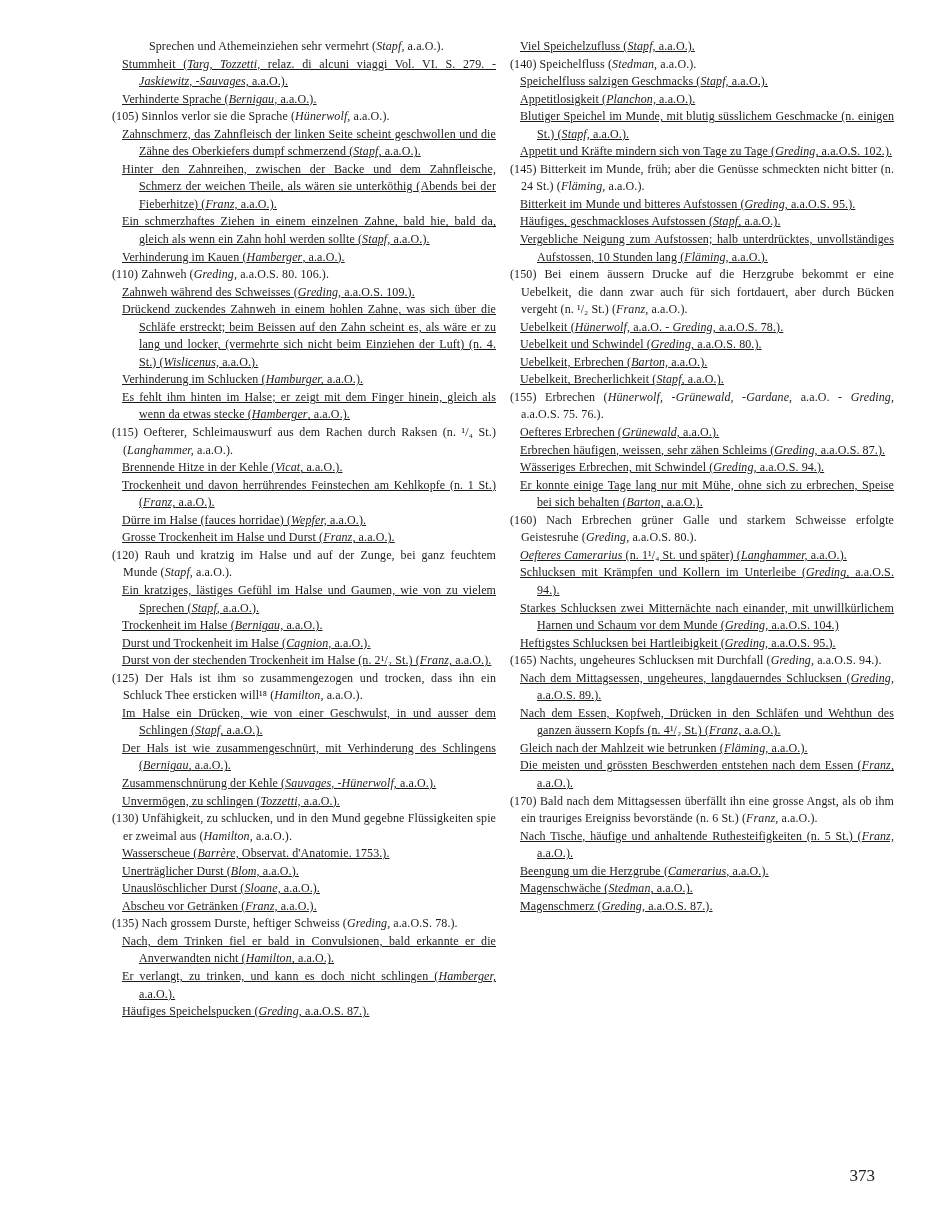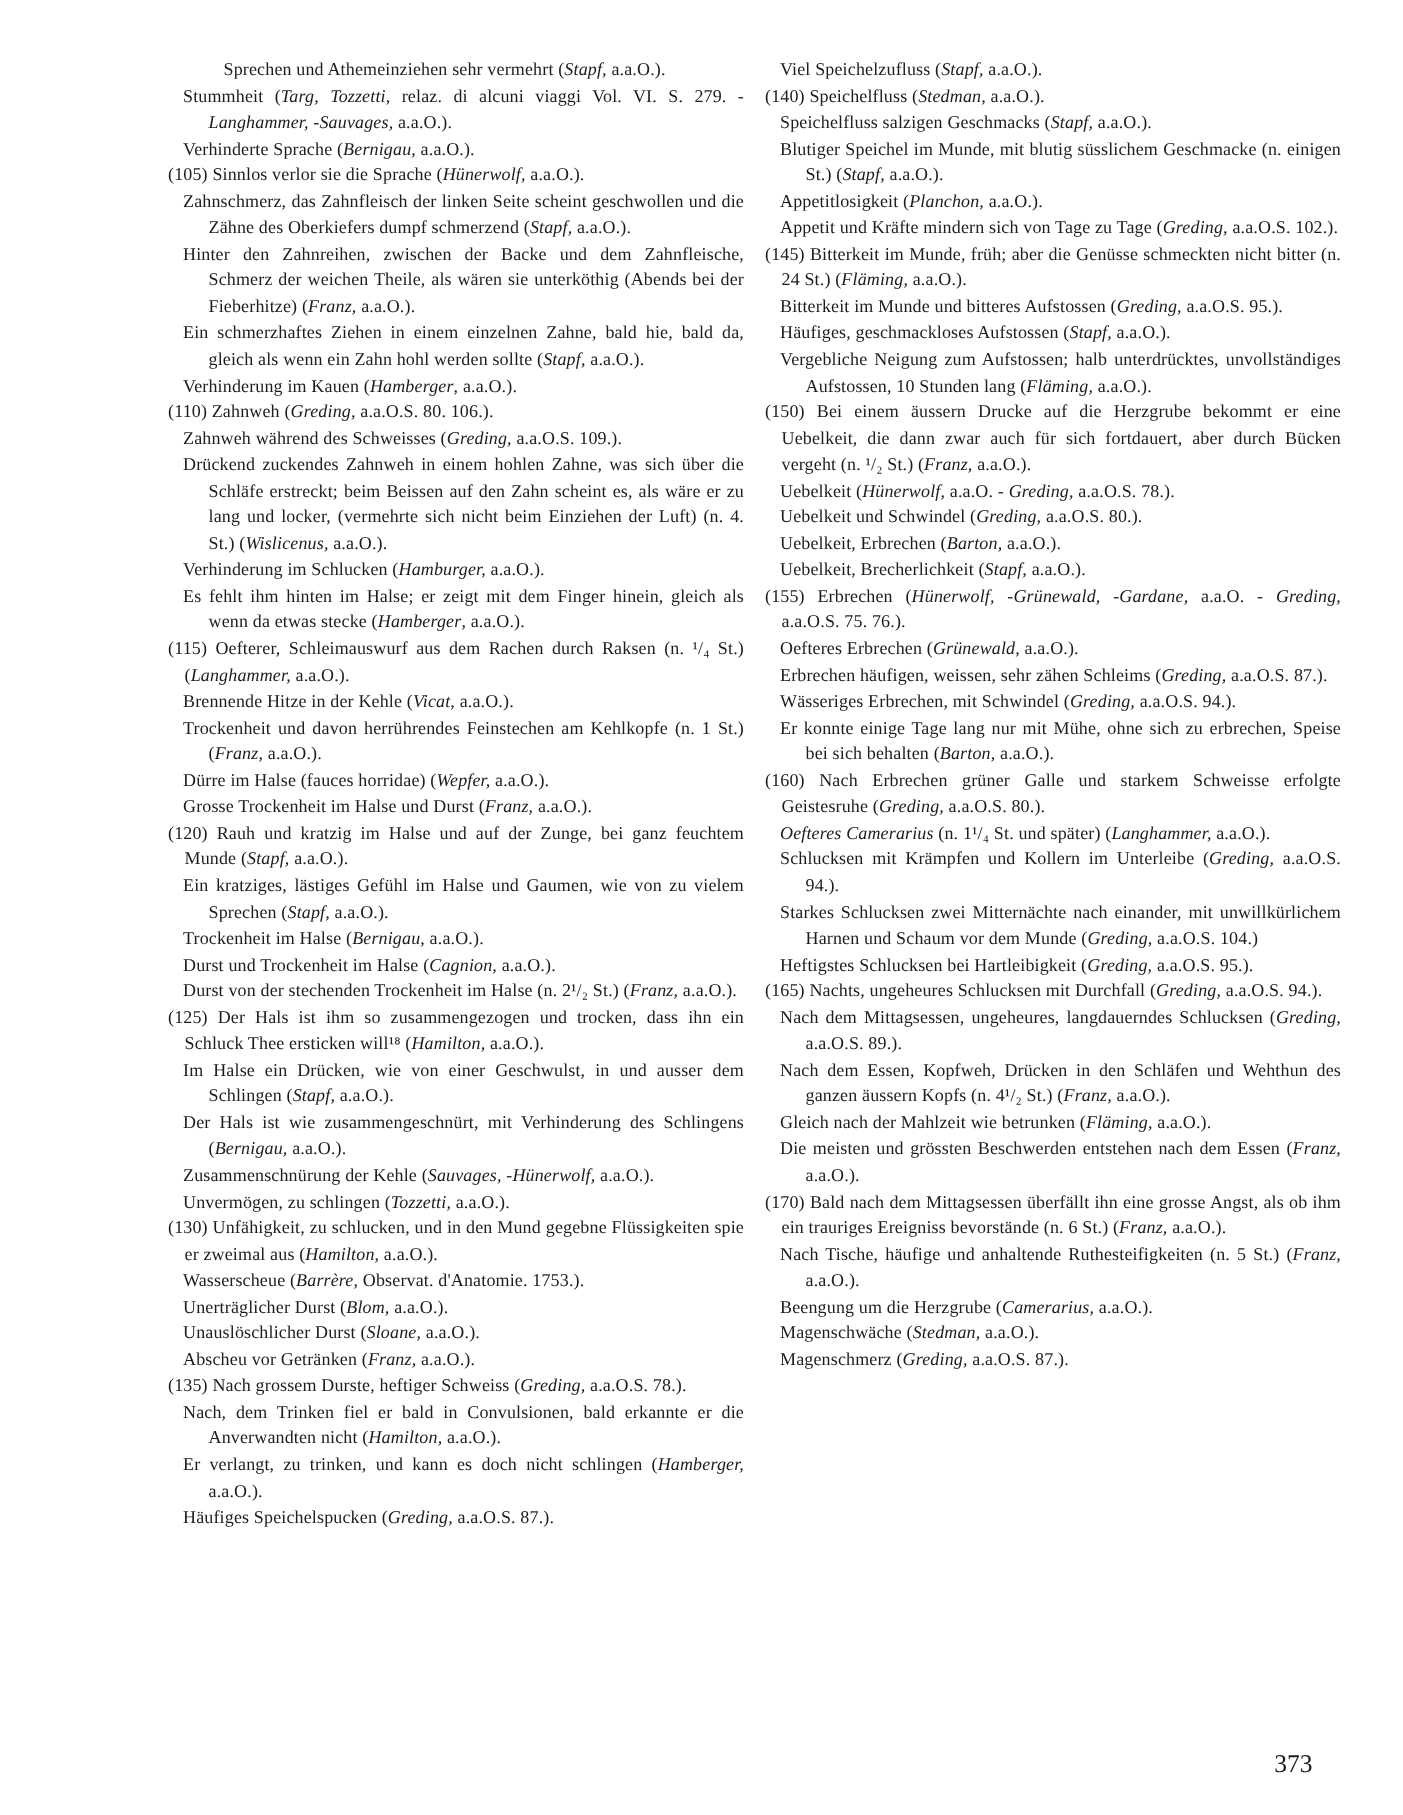--- a/index.html
+++ b/index.html
@@ -17,37 +17,37 @@
     display:flex;gap:14px;
   }
   .col{
     width:384px;
     font-size:12px;
     line-height:17.55px;
     text-align:justify;
     letter-spacing:0.1px;
   }
   .entry{margin:0;}
-  .entry.unnumbered{padding-left:27px;text-indent:-17px;}
+  .entry.unnumbered{padding-left:27px;text-indent:-17px;text-decoration:underline;}
   .entry.numbered{padding-left:11px;text-indent:-11px;}
   .entry.continuation{padding-left:27px;text-indent:10px;}
   .entry i{font-style:italic;}
   .page-number{
     position:absolute;right:60px;top:1166px;
     font-size:17px;color:#1c1c1c;
   }
 </style>
 </head>
 <body style="background: rgb(255, 255, 255); color: rgb(28, 28, 28);">
 
 <div class="page">
   <div class="columns">
     <div class="col" id="col-left">
         <p class="entry continuation">Sprechen und Athemeinziehen sehr vermehrt (<i>Stapf,</i> a.a.O.).</p>
-        <p class="entry unnumbered">Stummheit (<i>Targ, Tozzetti,</i> relaz. di alcuni viaggi Vol. VI. S. 279. - <i>Langhammer, -Sauvages,</i> a.a.O.).</p>
+        <p class="entry unnumbered">Stummheit (<i>Targ, Tozzetti,</i> relaz. di alcuni viaggi Vol. VI. S. 279. - <i>Jaskiewitz, -Sauvages,</i> a.a.O.).</p>
         <p class="entry unnumbered">Verhinderte Sprache (<i>Bernigau,</i> a.a.O.).</p>
         <p class="entry numbered">(105) Sinnlos verlor sie die Sprache (<i>Hünerwolf,</i> a.a.O.).</p>
         <p class="entry unnumbered">Zahnschmerz, das Zahnfleisch der linken Seite scheint geschwollen und die Zähne des Oberkiefers dumpf schmerzend (<i>Stapf,</i> a.a.O.).</p>
         <p class="entry unnumbered">Hinter den Zahnreihen, zwischen der Backe und dem Zahnfleische, Schmerz der weichen Theile, als wären sie unterköthig (Abends bei der Fieberhitze) (<i>Franz,</i> a.a.O.).</p>
         <p class="entry unnumbered">Ein schmerzhaftes Ziehen in einem einzelnen Zahne, bald hie, bald da, gleich als wenn ein Zahn hohl werden sollte (<i>Stapf,</i> a.a.O.).</p>
         <p class="entry unnumbered">Verhinderung im Kauen (<i>Hamberger</i>, a.a.O.).</p>
         <p class="entry numbered">(110) Zahnweh (<i>Greding,</i> a.a.O.S. 80. 106.).</p>
         <p class="entry unnumbered">Zahnweh während des Schweisses (<i>Greding,</i> a.a.O.S. 109.).</p>
         <p class="entry unnumbered">Drückend zuckendes Zahnweh in einem hohlen Zahne, was sich über die Schläfe erstreckt; beim Beissen auf den Zahn scheint es, als wäre er zu lang und locker, (vermehrte sich nicht beim Einziehen der Luft) (n. 4. St.) (<i>Wislicenus,</i> a.a.O.).</p>
         <p class="entry unnumbered">Verhinderung im Schlucken (<i>Hamburger,</i> a.a.O.).</p>
@@ -74,22 +74,22 @@
         <p class="entry unnumbered">Abscheu vor Getränken (<i>Franz,</i> a.a.O.).</p>
         <p class="entry numbered">(135) Nach grossem Durste, heftiger Schweiss (<i>Greding,</i> a.a.O.S. 78.).</p>
         <p class="entry unnumbered">Nach, dem Trinken fiel er bald in Convulsionen, bald erkannte er die Anverwandten nicht (<i>Hamilton,</i> a.a.O.).</p>
         <p class="entry unnumbered">Er verlangt, zu trinken, und kann es doch nicht schlingen (<i>Hamberger,</i> a.a.O.).</p>
         <p class="entry unnumbered">Häufiges Speichelspucken (<i>Greding,</i> a.a.O.S. 87.).</p>
       </div>
     <div class="col" id="col-right">
         <p class="entry unnumbered">Viel Speichelzufluss (<i>Stapf,</i> a.a.O.).</p>
         <p class="entry numbered">(140) Speichelfluss (<i>Stedman,</i> a.a.O.).</p>
         <p class="entry unnumbered">Speichelfluss salzigen Geschmacks (<i>Stapf,</i> a.a.O.).</p>
+        <p class="entry unnumbered">Appetitlosigkeit (<i>Planchon,</i> a.a.O.).</p>
         <p class="entry unnumbered">Blutiger Speichel im Munde, mit blutig süsslichem Geschmacke (n. einigen St.) (<i>Stapf,</i> a.a.O.).</p>
-        <p class="entry unnumbered">Appetitlosigkeit (<i>Planchon,</i> a.a.O.).</p>
         <p class="entry unnumbered">Appetit und Kräfte mindern sich von Tage zu Tage (<i>Greding,</i> a.a.O.S. 102.).</p>
         <p class="entry numbered">(145) Bitterkeit im Munde, früh; aber die Genüsse schmeckten nicht bitter (n. 24 St.) (<i>Fläming,</i> a.a.O.).</p>
         <p class="entry unnumbered">Bitterkeit im Munde und bitteres Aufstossen (<i>Greding,</i> a.a.O.S. 95.).</p>
         <p class="entry unnumbered">Häufiges, geschmackloses Aufstossen (<i>Stapf,</i> a.a.O.).</p>
         <p class="entry unnumbered">Vergebliche Neigung zum Aufstossen; halb unterdrücktes, unvollständiges Aufstossen, 10 Stunden lang (<i>Fläming,</i> a.a.O.).</p>
         <p class="entry numbered">(150) Bei einem äussern Drucke auf die Herzgrube bekommt er eine Uebelkeit, die dann zwar auch für sich fortdauert, aber durch Bücken vergeht (n. ¹/₂ St.) (<i>Franz,</i> a.a.O.).</p>
         <p class="entry unnumbered">Uebelkeit (<i>Hünerwolf,</i> a.a.O. - <i>Greding,</i> a.a.O.S. 78.).</p>
         <p class="entry unnumbered">Uebelkeit und Schwindel (<i>Greding,</i> a.a.O.S. 80.).</p>
         <p class="entry unnumbered">Uebelkeit, Erbrechen (<i>Barton,</i> a.a.O.).</p>
         <p class="entry unnumbered">Uebelkeit, Brecherlichkeit (<i>Stapf,</i> a.a.O.).</p>

